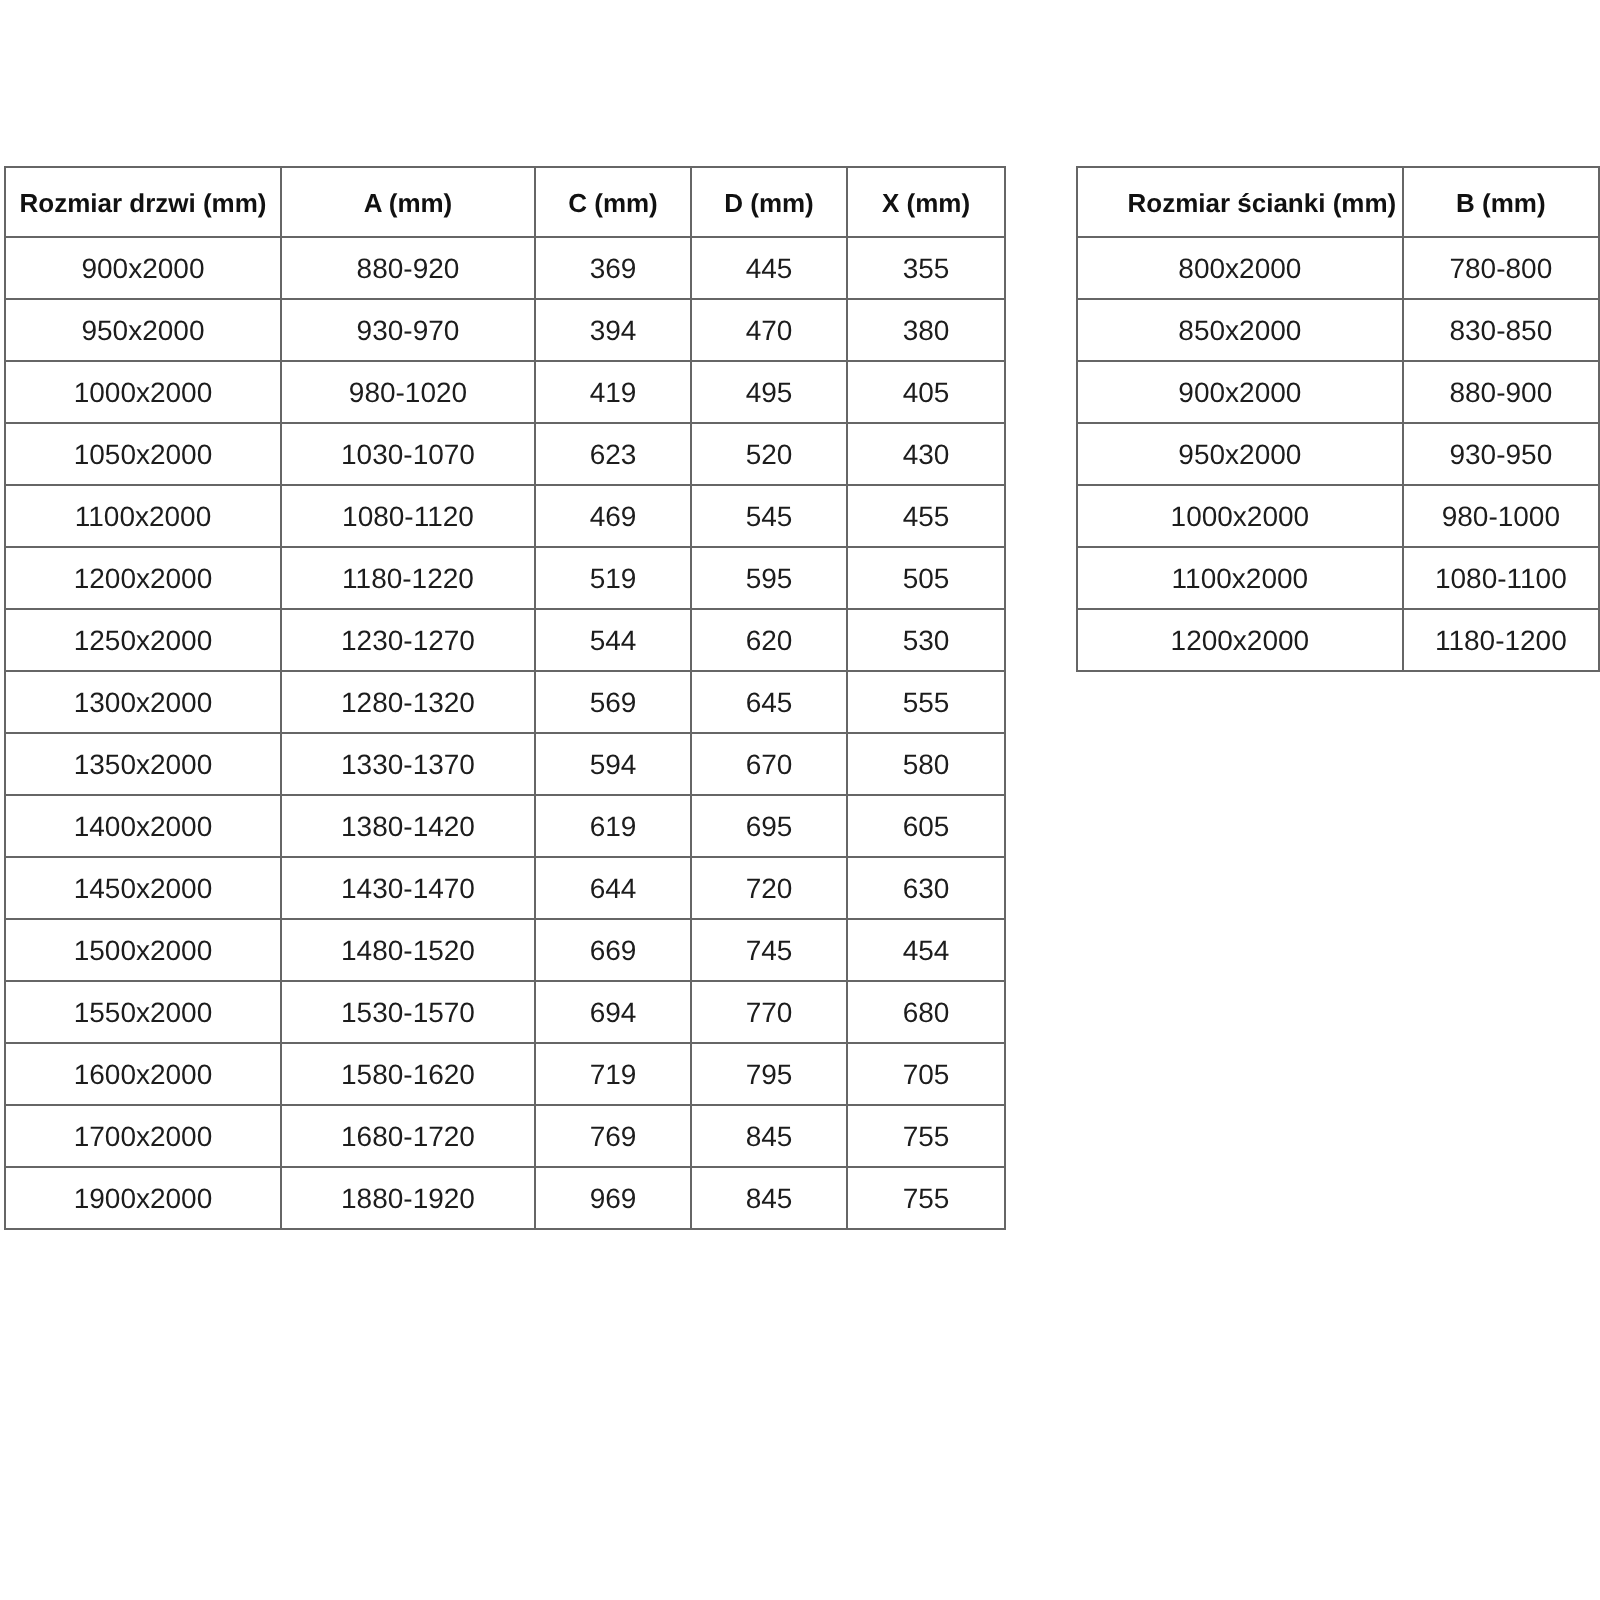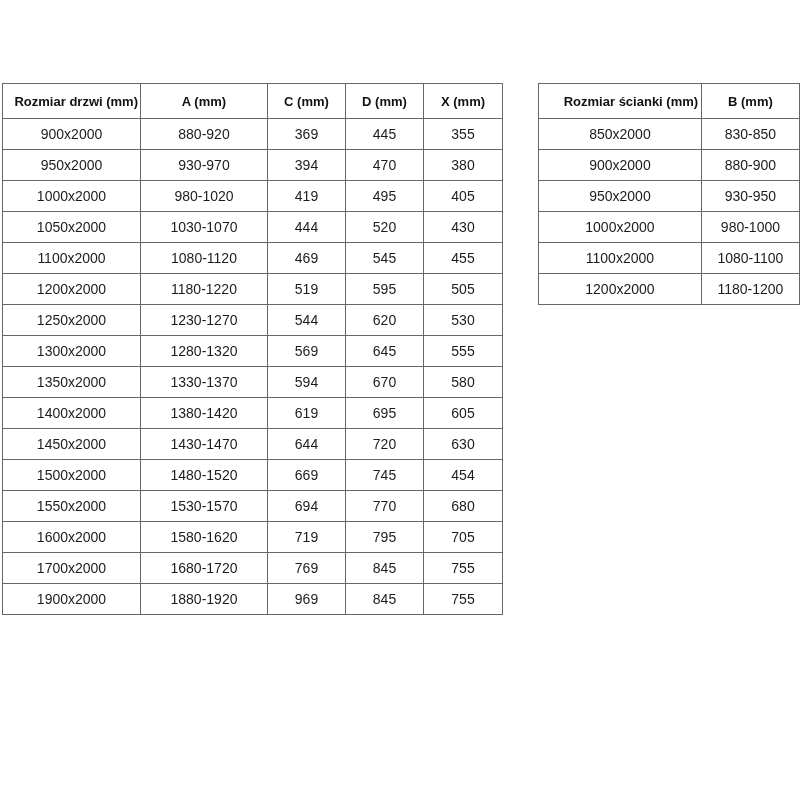--- a/index.html
+++ b/index.html
@@ -35,21 +35,21 @@
     height: 34px;
     color: #111111;
   }
   .spec-table td {
     font-weight: normal;
     font-size: 14px;
     height: 30px;
     color: #1c1c1c;
   }
   #doors-table { left: 2px; }
-  #doors-table th:nth-child(1) { width: 133px; text-align: right; }
+  #doors-table th:nth-child(1) { width: 133px; }
   #doors-table th:nth-child(2) { width: 122px; }
   #doors-table th:nth-child(3) { width: 73px; }
   #doors-table th:nth-child(4) { width: 73px; }
   #doors-table th:nth-child(5) { width: 74px; }
   #walls-table { left: 538px; }
   #walls-table th:nth-child(1) { width: 137px; padding-left: 24px; }
   #walls-table th:nth-child(2) { width: 114px; text-align: center; }
 </style>
 </head>
 <body>
@@ -82,21 +82,21 @@
       <tr>
         <td>1000x2000</td>
         <td>980-1020</td>
         <td>419</td>
         <td>495</td>
         <td>405</td>
       </tr>
       <tr>
         <td>1050x2000</td>
         <td>1030-1070</td>
-        <td>444</td>
+        <td>623</td>
         <td>520</td>
         <td>430</td>
       </tr>
       <tr>
         <td>1100x2000</td>
         <td>1080-1120</td>
         <td>469</td>
         <td>545</td>
         <td>455</td>
       </tr>
@@ -182,20 +182,24 @@
 
 <table id="walls-table" class="spec-table">
     <thead>
       <tr>
         <th>Rozmiar ścianki (mm)</th>
         <th>B (mm)</th>
       </tr>
     </thead>
     <tbody>
       <tr>
+        <td>800x2000</td>
+        <td>780-800</td>
+      </tr>
+      <tr>
         <td>850x2000</td>
         <td>830-850</td>
       </tr>
       <tr>
         <td>900x2000</td>
         <td>880-900</td>
       </tr>
       <tr>
         <td>950x2000</td>
         <td>930-950</td>

